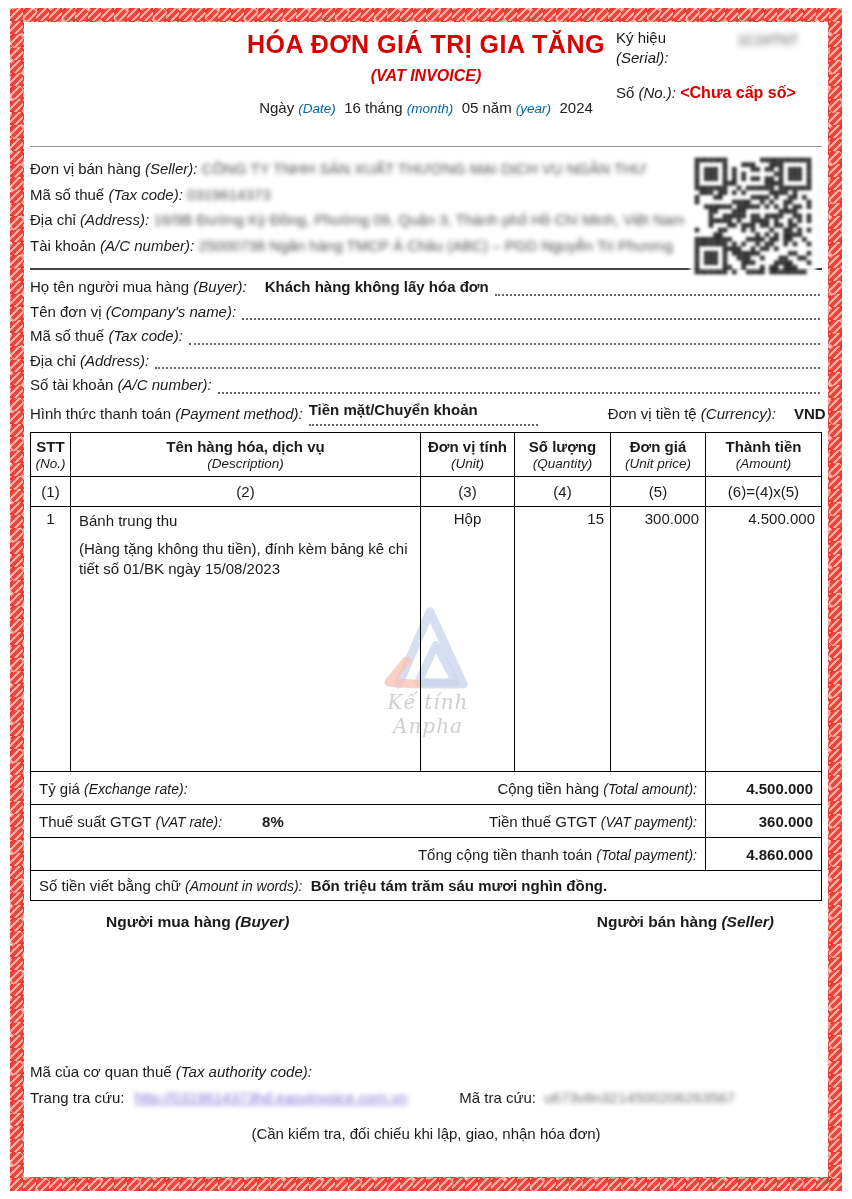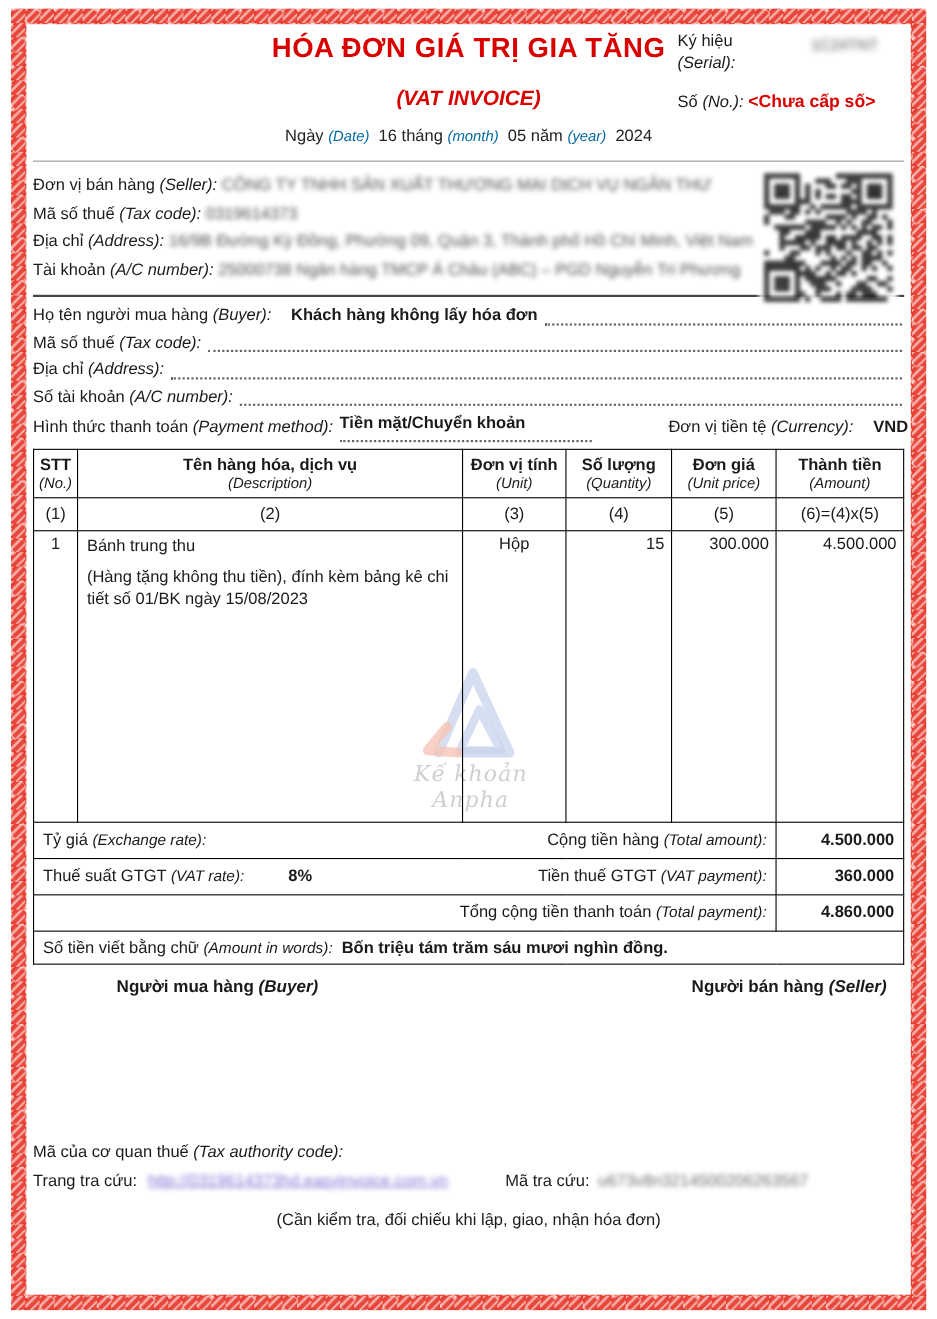--- a/index.html
+++ b/index.html
@@ -11,21 +11,21 @@
       radial-gradient(circle 7px at 7px 7px, #e8473b 6.1px, rgba(232,71,59,0) 7px),
       repeating-linear-gradient(45deg,#e63a2e 0 5px,#f6a29a 5px 9px,#e63a2e 9px 13px);
     background-size:13px 13px,13px 13px,auto;}
   .frame-inner{position:absolute;top:14px;left:14px;right:14px;bottom:14px;background:#fff;}
   .content{position:absolute;top:22px;left:24px;right:24px;bottom:22px;padding:0 6px;}
 
   
   .header-row{position:relative;height:124px;}
   .header-center{position:absolute;left:0;right:0;top:8px;text-align:center;}
   .doc-title{font-size:25px;font-weight:bold;color:#d90000;letter-spacing:.5px;}
-  .doc-subtitle{font-size:19px;font-weight:bold;font-style:italic;color:#d90000;margin-top:20px;}
+  .doc-subtitle{font-size:16px;font-weight:bold;font-style:italic;color:#d90000;margin-top:8px;}
   .date-line{font-size:15px;margin-top:14px;color:#222;}
   .date-line i{font-size:13.5px;color:#0369a1;}
   .serial-block{position:absolute;right:6px;top:6px;width:200px;font-size:15px;}
   .serial-label{line-height:20px;}
   .serial-en{font-style:italic;}
   .serial-value{position:absolute;right:18px;top:2px;color:#333;filter:blur(3px);opacity:.85;font-size:14px;}
   .no-line{margin-top:16px;}
   .no-value{color:#d90000;font-weight:bold;font-size:16px;}
   .divider1{border:none;border-top:1px solid #999;margin:0;}
 
@@ -67,21 +67,21 @@
   .rate-val{font-weight:bold;margin-left:40px;}
   .words-row td{padding:6px 8px;}
   .words-val{font-weight:bold;margin-left:4px;}
 
   
   .watermark{position:absolute;left:363px;top:600px;width:130px;text-align:center;z-index:0;opacity:.55;pointer-events:none;}
   .wm-text{font-family:"DejaVu Serif",serif;font-style:italic;font-size:20px;color:#8a8a8a;opacity:.75;margin-top:-6px;letter-spacing:1px;}
 
   
   .sig-row{display:flex;justify-content:space-between;margin-top:12px;font-size:15.5px;font-weight:bold;}
-  .sig-left{margin-left:76px;} .sig-right{margin-right:16px;}
+  .sig-left{margin-left:76px;} .sig-right{margin-right:48px;}
   .sig-row i{font-style:italic;}
 
   
   .footer{margin-top:128px;font-size:15px;}
   .footer-line{line-height:26px;display:flex;align-items:center;}
   .footer-line i{font-style:italic;}
   .lookup-url{color:#6a5acd;text-decoration:underline;filter:blur(2.6px);opacity:.85;margin-left:10px;}
   .lookup-code{color:#555;filter:blur(2.6px);opacity:.85;margin-left:8px;}
   .code-label{margin-left:52px;}
   .footer-note{text-align:center;margin-top:14px;font-size:15px;}
@@ -487,20 +487,24 @@
 
     <hr class="divider2">
 
     <div class="buyer">
       <div class="buyer-line">
         <span class="lbl"><span>Họ tên người mua hàng</span> <i>(Buyer):</i></span>
         <span class="bold-val">Khách hàng không lấy hóa đơn</span>
         <span class="dots"></span>
       </div>
       <div class="buyer-line">
+        <span class="lbl"><span>Tên đơn vị</span> <i>(Company's name):</i></span>
+        <span class="dots"></span>
+      </div>
+      <div class="buyer-line">
         <span class="lbl"><span>Mã số thuế</span> <i>(Tax code):</i></span>
         <span class="dots"></span>
       </div>
       <div class="buyer-line">
         <span class="lbl"><span>Địa chỉ</span> <i>(Address):</i></span>
         <span class="dots"></span>
       </div>
       <div class="buyer-line">
         <span class="lbl"><span>Số tài khoản</span> <i>(A/C number):</i></span>
         <span class="dots"></span>
@@ -627,15 +631,15 @@
       <div class="footer-note">(Cần kiểm tra, đối chiếu khi lập, giao, nhận hóa đơn)</div>
     </div>
   </div>
 
   <div class="watermark">
     <svg width="118" height="92" viewBox="0 0 120 94">
       <path d="M30,86 L62,12 L96,86 L52,86" fill="none" stroke="#9cb0dc" stroke-width="9" stroke-linejoin="round" stroke-linecap="round" opacity="0.75"></path>
       <path d="M68,46 L88,84 L50,84 Z" fill="none" stroke="#9cb0dc" stroke-width="8" stroke-linejoin="round" opacity="0.75"></path>
       <path d="M38,62 L20,84 L48,86" fill="none" stroke="#f0957a" stroke-width="9" stroke-linejoin="round" stroke-linecap="round" opacity="0.8"></path>
     </svg>
-    <div class="wm-text">Kế khoản Anpha</div>
+    <div class="wm-text">Kế tính Anpha</div>
   </div>
 </div>
 
 </body></html>

